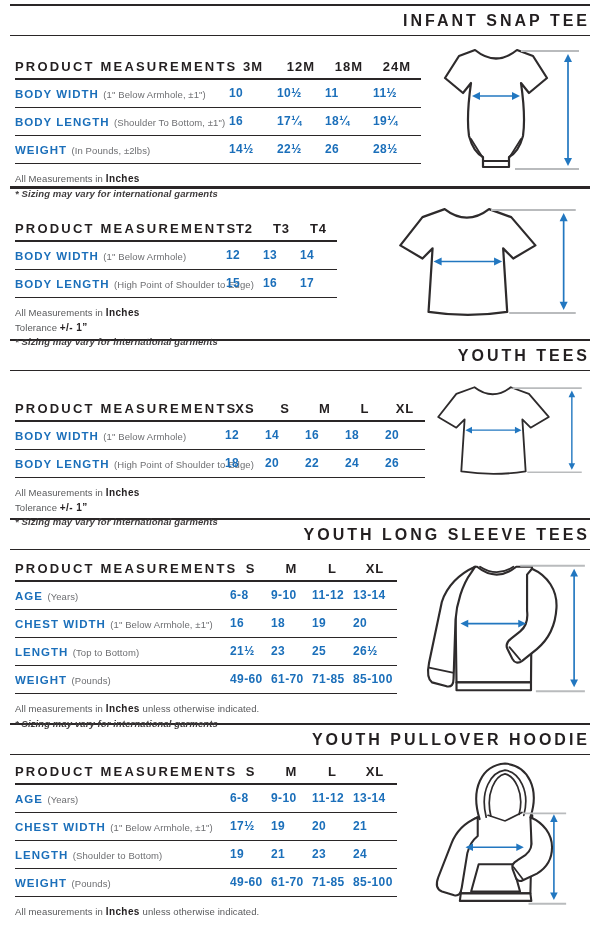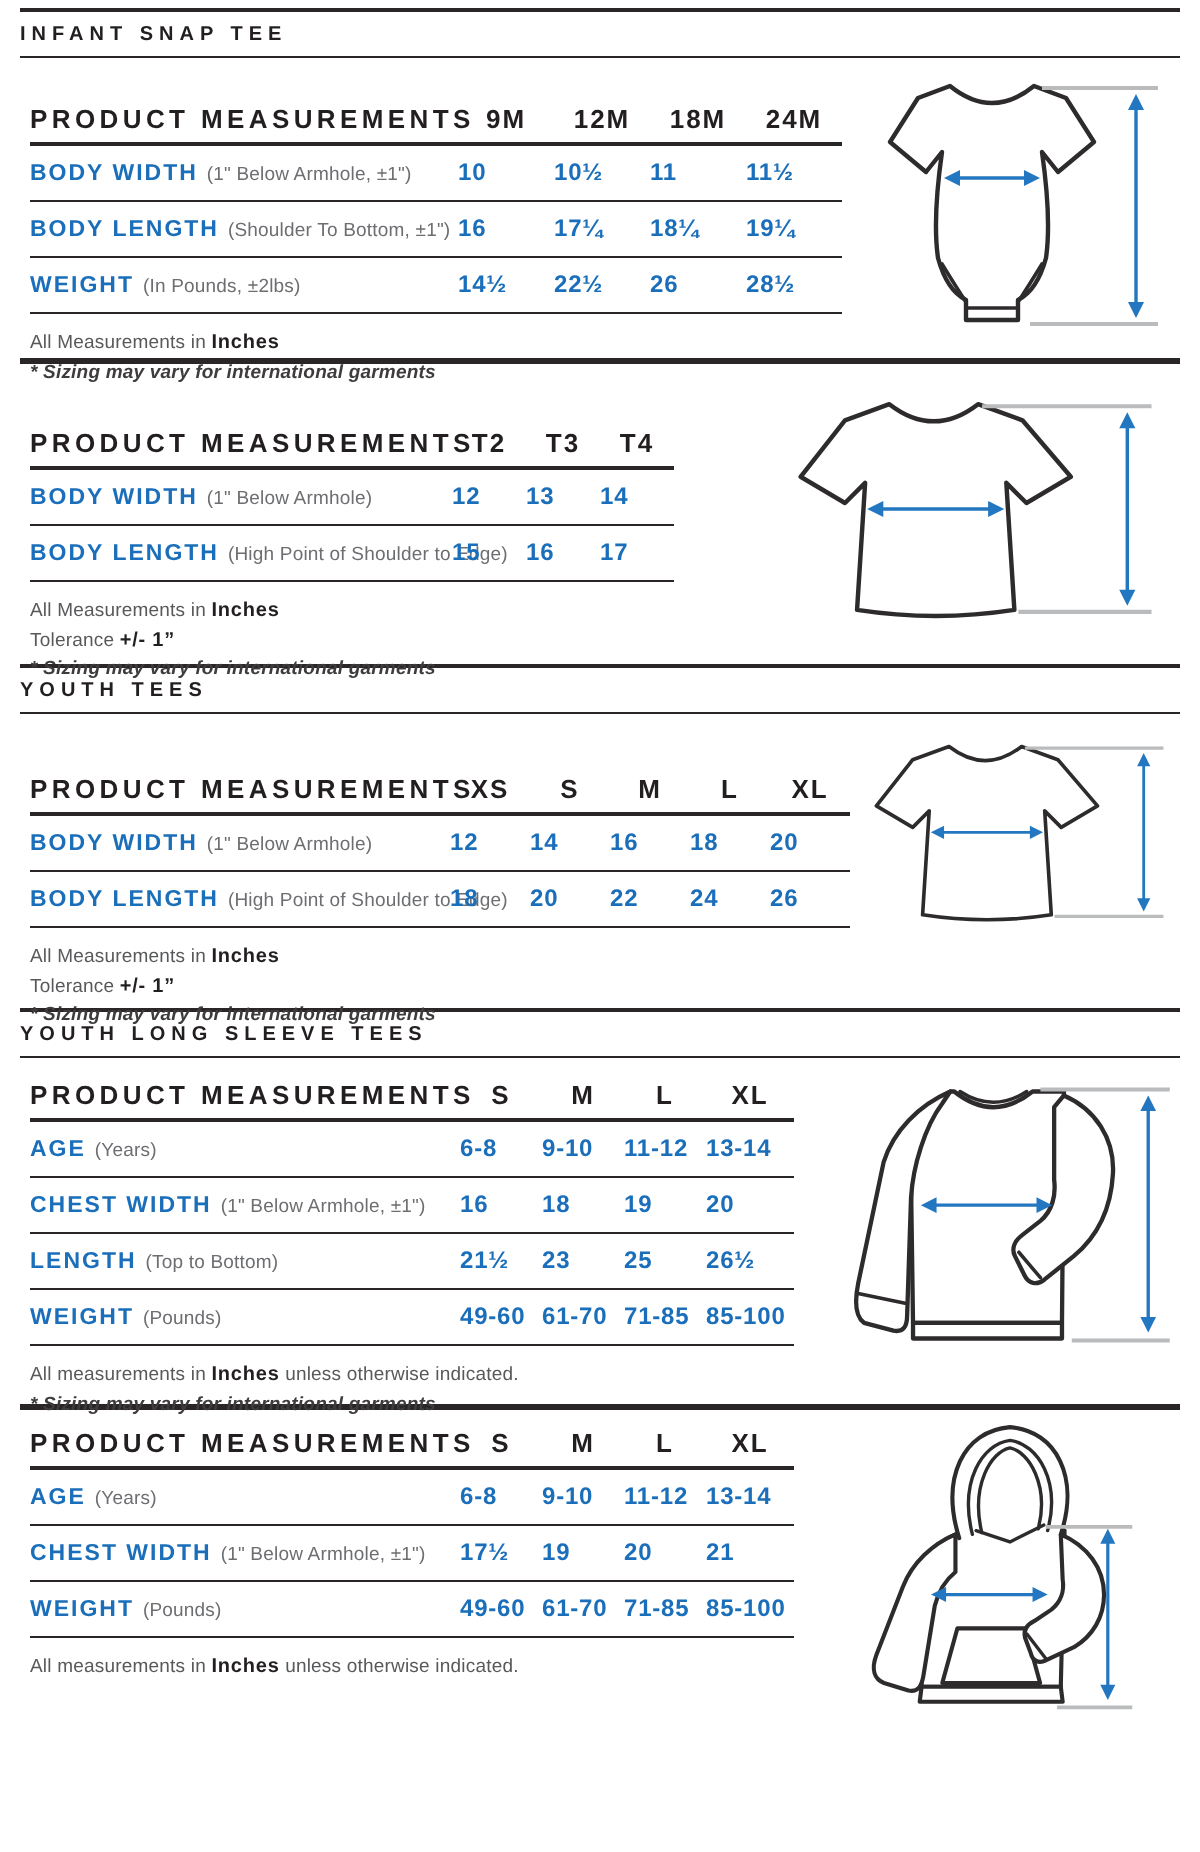--- a/index.html
+++ b/index.html
@@ -8,22 +8,22 @@
     width:600px; height:926px; overflow:hidden;
     font-family:"Liberation Sans", sans-serif;
     color:#231f20;
   }
   .page { width:600px; padding-top:4px; }
 
   
   .rule-a { border-top:2px solid #2a2627; margin:0 10px; }
   .rule-b { border-top:1px solid #2a2627; margin:0 10px; }
   .sec-title {
-    margin:0 10px; text-align:left;
-    font-size:10px; font-weight:bold; letter-spacing:3px;
+    margin:0 10px; text-align:right;
+    font-size:16px; font-weight:bold; letter-spacing:3px;
     padding:6px 0 5px; color:#231f20;
   }
 
   .sec-body { display:flex; padding:0 8px 0 15px; }
   .sec-left { flex:1 1 auto; }
   .sec-fig  { flex:0 0 auto; }
   .sec-fig svg { display:block; }
 
   
   .s1 .sec-body { height:150px; } .s1 .sec-left { padding-top:21px; } .s1 .sec-fig { width:172px; padding-top:4px; }
@@ -75,21 +75,21 @@
           <colgroup>
               <col>
               <col style="width:48px">
               <col style="width:48px">
               <col style="width:48px">
               <col style="width:48px">
             </colgroup>
           <thead>
             <tr>
               <th class="lbl">PRODUCT MEASUREMENTS</th>
-              <th class="col">9M</th>
+              <th class="col">3M</th>
               <th class="col">12M</th>
               <th class="col">18M</th>
               <th class="col">24M</th>
             </tr>
           </thead>
           <tbody>
             <tr>
               <td class="lbl"><span class="row-label">BODY WIDTH</span> <span class="row-desc">(1" Below Armhole, ±1")</span></td>
               <td class="val">10</td>
               <td class="val">10½</td>
@@ -351,20 +351,21 @@
             <polygon class="ah" points="157,14 153,22 161,22"></polygon>
             <polygon class="ah" points="157,135 153,127 161,127"></polygon>
           </g>
         </svg>
       </div>
     </div>
   </section>
 
   <section class="s5">
     <div class="rule-a"></div>
+    <h2 class="sec-title">YOUTH PULLOVER HOODIE</h2>
     <div class="rule-b"></div>
     <div class="sec-body">
       <div class="sec-left">
         <table class="meas t5">
           <colgroup>
               <col>
               <col style="width:41px">
               <col style="width:41px">
               <col style="width:41px">
               <col style="width:44px">
@@ -385,20 +386,27 @@
               <td class="val">9-10</td>
               <td class="val">11-12</td>
               <td class="val">13-14</td>
             </tr>
             <tr>
               <td class="lbl"><span class="row-label">CHEST WIDTH</span> <span class="row-desc">(1" Below Armhole, ±1")</span></td>
               <td class="val">17½</td>
               <td class="val">19</td>
               <td class="val">20</td>
               <td class="val">21</td>
+            </tr>
+            <tr>
+              <td class="lbl"><span class="row-label">LENGTH</span> <span class="row-desc">(Shoulder to Bottom)</span></td>
+              <td class="val">19</td>
+              <td class="val">21</td>
+              <td class="val">23</td>
+              <td class="val">24</td>
             </tr>
             <tr>
               <td class="lbl"><span class="row-label">WEIGHT</span> <span class="row-desc">(Pounds)</span></td>
               <td class="val">49-60</td>
               <td class="val">61-70</td>
               <td class="val">71-85</td>
               <td class="val">85-100</td>
             </tr>
           </tbody>
         </table>

